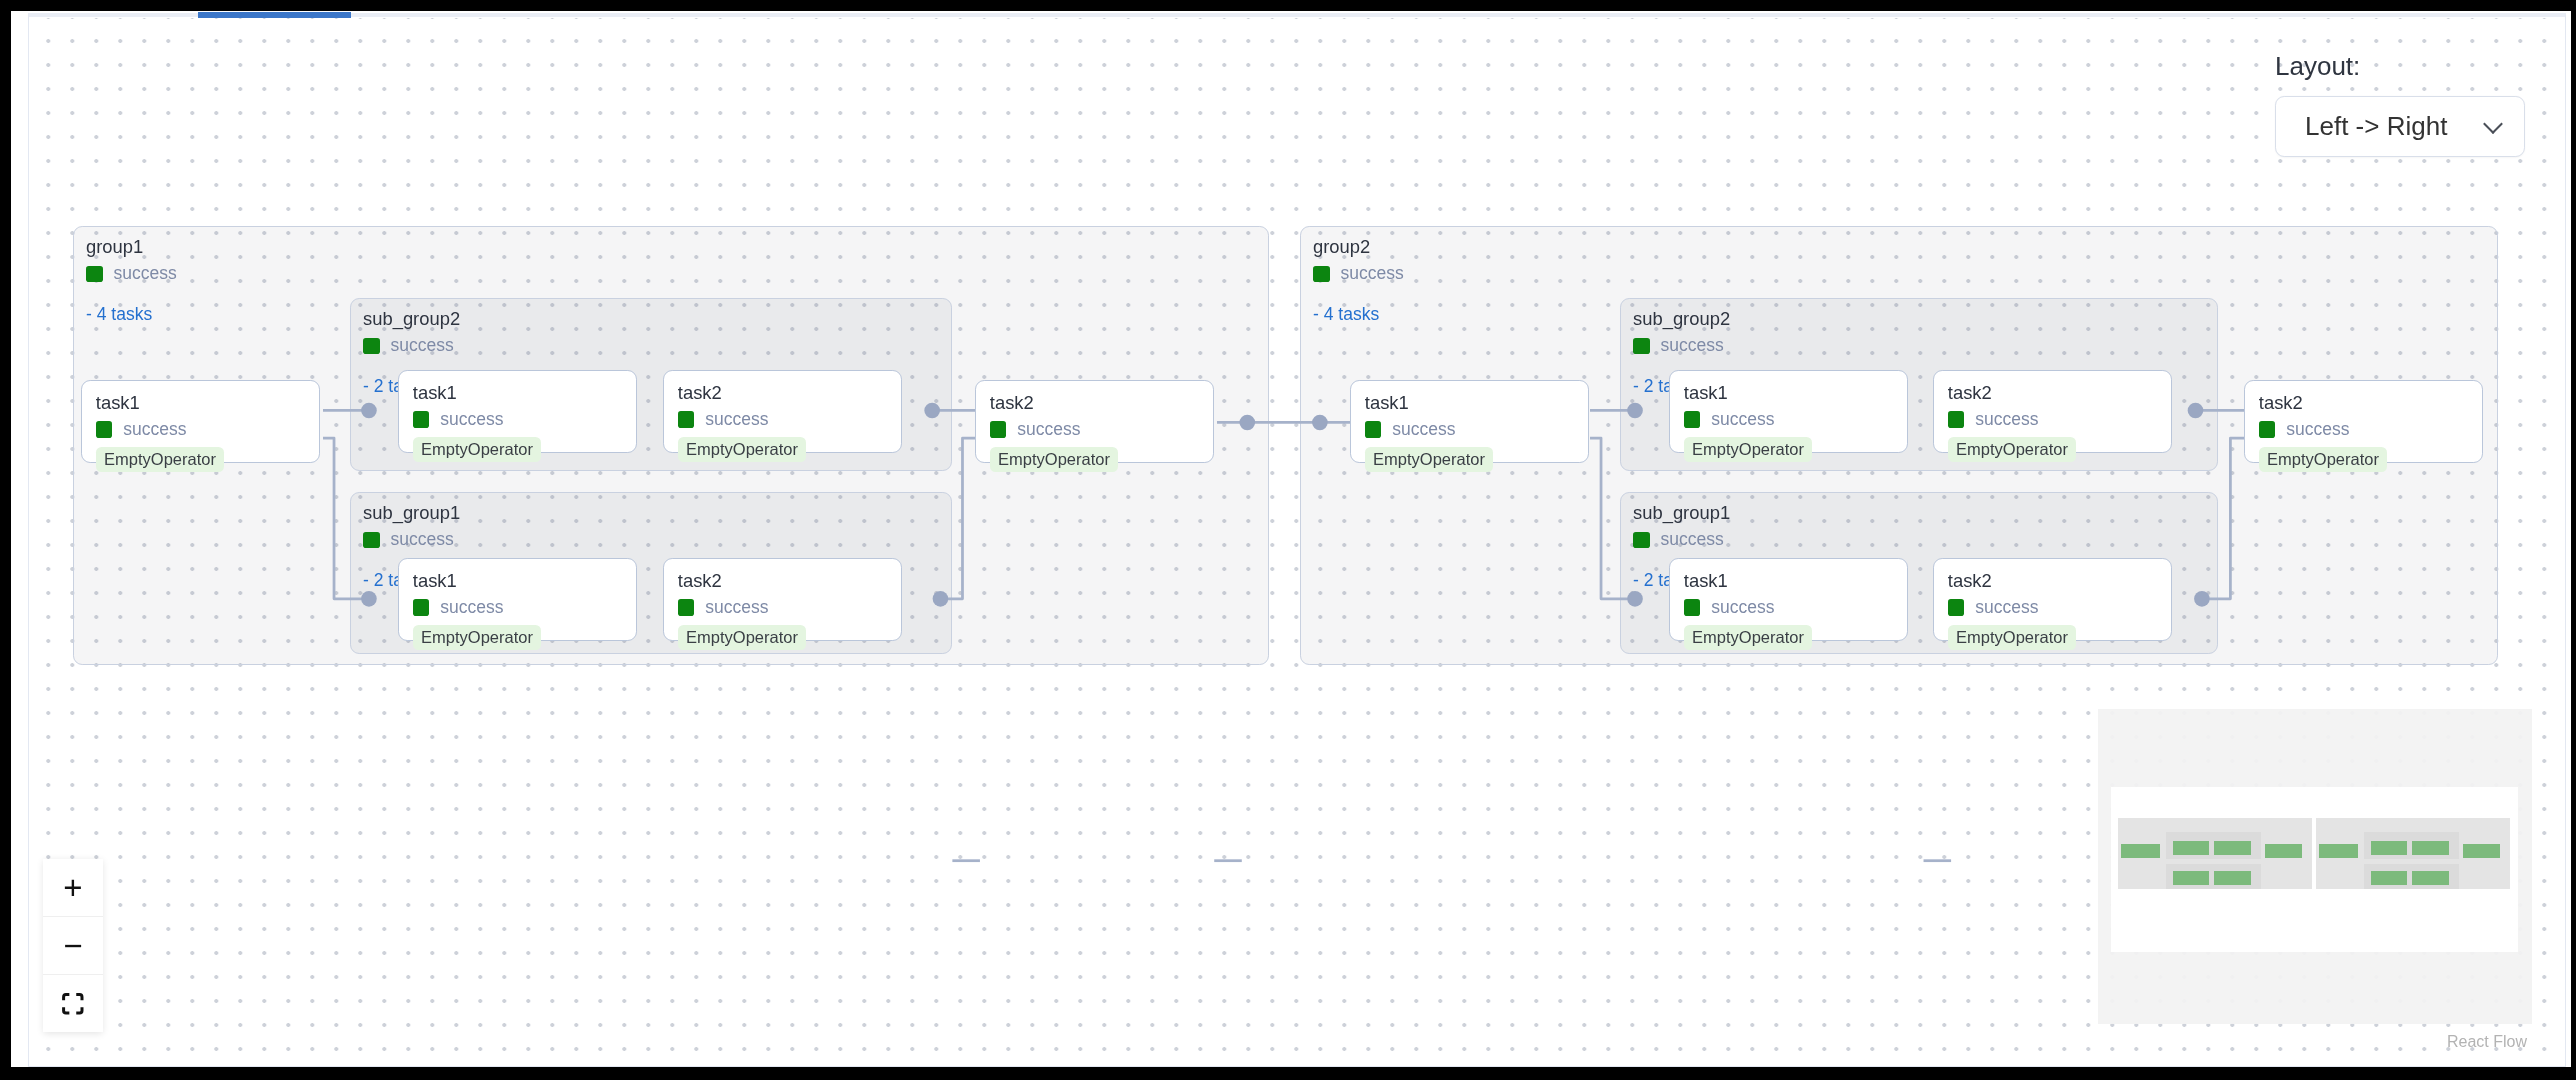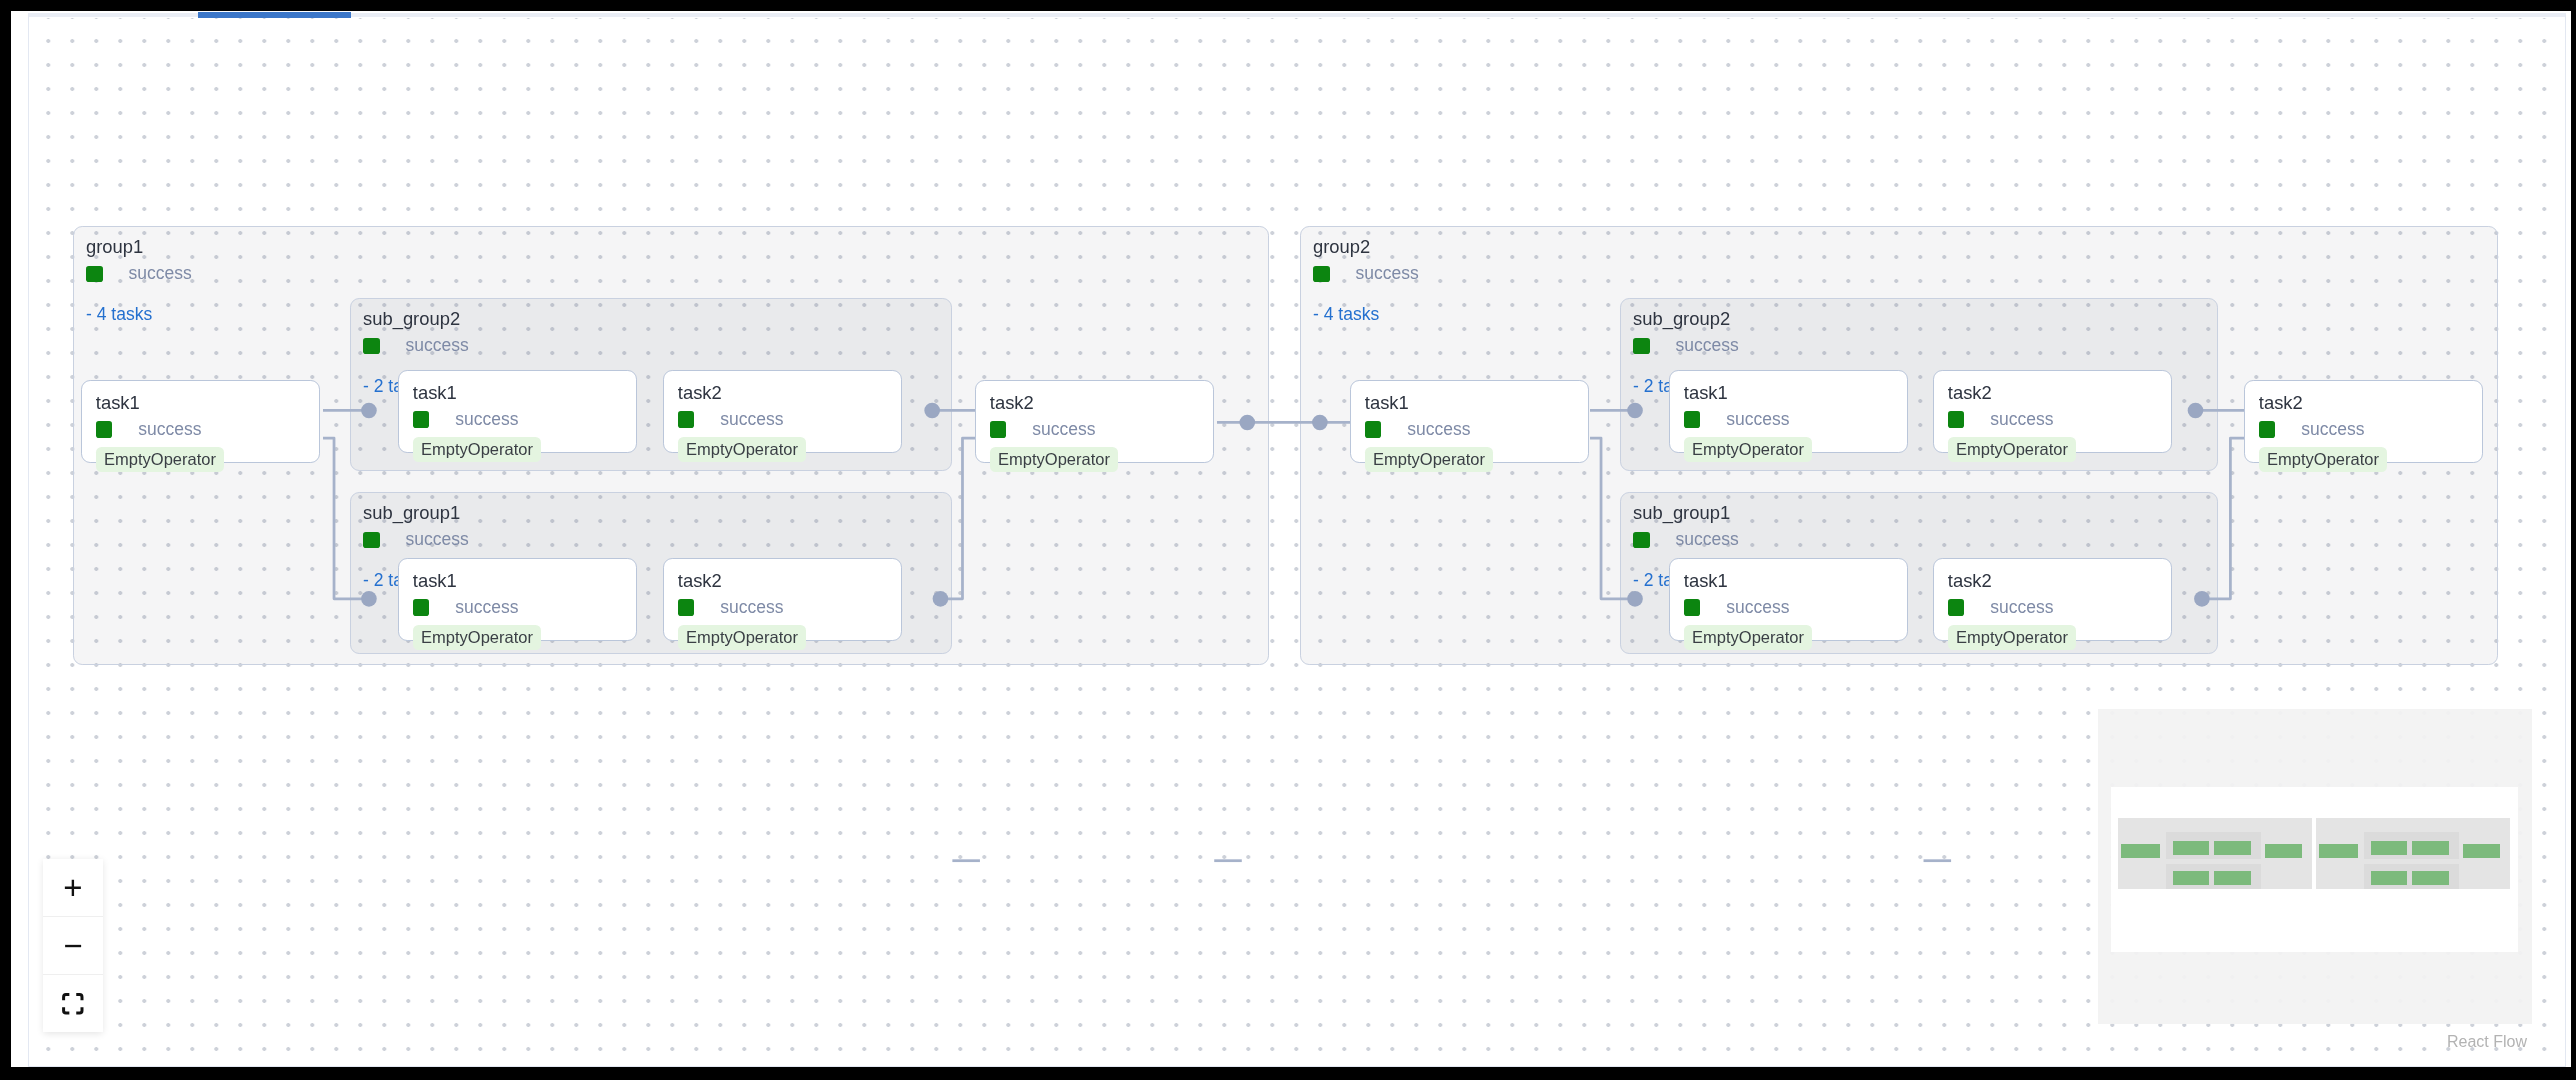--- a/index.html
+++ b/index.html
@@ -22,21 +22,21 @@
           background-size:24px 24px;background-position:7.3px 11px;z-index:0;}
   .graph-layer{position:absolute;left:0;top:0;width:100%;height:100%;z-index:1;}
   .group-node{position:absolute;background:rgba(125,131,144,0.08);
               border:1.4px solid #c9d1e0;border-radius:9.2px;}
   .subgroup-node{position:absolute;background:rgba(125,131,144,0.09);
               border:1.4px solid #c9d1e0;border-radius:9.2px;}
   .task-node{position:absolute;background:#ffffff;border:1.4px solid #bac6da;border-radius:9.2px;
              z-index:2;box-sizing:border-box;padding:10px 13.8px;}
   .hdr{position:absolute;left:12px;top:8.3px;}
   .node-title{font-size:18.4px;color:#2e3440;line-height:24px;}
-  .status-row{display:flex;align-items:center;gap:26px;margin-top:4.6px;}
+  .status-row{display:flex;align-items:center;gap:11px;margin-top:4.6px;}
   .status-square{width:16.5px;height:16.5px;border-radius:2.8px;background:#0c8510;flex:none;}
   .status-text{font-size:17.5px;color:#7e8aa6;}
   .tasks-link{font-size:17.5px;color:#2470cf;margin-top:20px;cursor:pointer;}
   .op-pill{display:inline-block;background:#e4f5e0;border-radius:5.5px;padding:2.8px 8.3px;
            font-size:16.5px;color:#3a3f45;margin-top:7.3px;}
   svg.edges{position:absolute;left:0;top:0;z-index:1;pointer-events:none;}
   
   .layout-panel{position:absolute;left:2275px;top:51px;z-index:5;}
   .layout-label{font-size:26px;color:#2f3540;}
   .layout-select{margin-top:13.8px;width:250px;height:61px;background:#fff;border:1.4px solid #d9dfea;
@@ -199,20 +199,27 @@
             <div class="status-square"></div>
             <span class="status-text">success</span>
           </div><span class="op-pill">EmptyOperator</span></div>
         <div class="task-node" style="left: 2215px; top: 362px; width: 239px; height: 83px;"><div class="node-title">task2</div><div class="status-row">
             <div class="status-square"></div>
             <span class="status-text">success</span>
           </div><span class="op-pill">EmptyOperator</span></div>
       </div>
   </div>
 
+  <div class="layout-panel">
+    <div class="layout-label">Layout:</div>
+    <div class="layout-select">
+      <span class="layout-value">Left -&gt; Right</span>
+      <span class="chev"></span>
+    </div>
+  </div>
 
   <div class="controls" id="controls">
       <div class="ctrl-btn">
         <span>+</span>
       </div>
       <div class="ctrl-btn">
         <span>−</span>
       </div>
       <div class="ctrl-btn">
         <svg width="27.6" height="27.6" viewBox="0 0 24 24" fill="none" stroke="#111" stroke-width="2.6">

